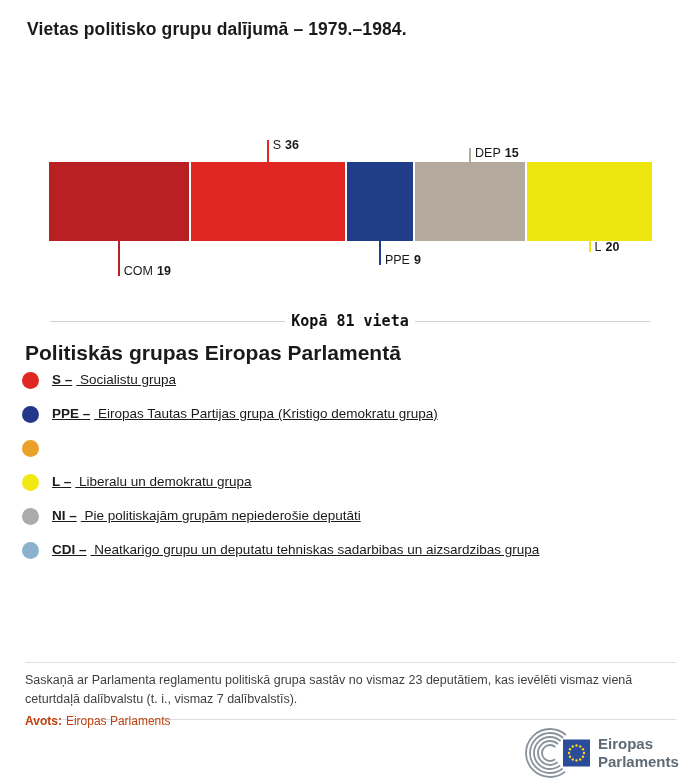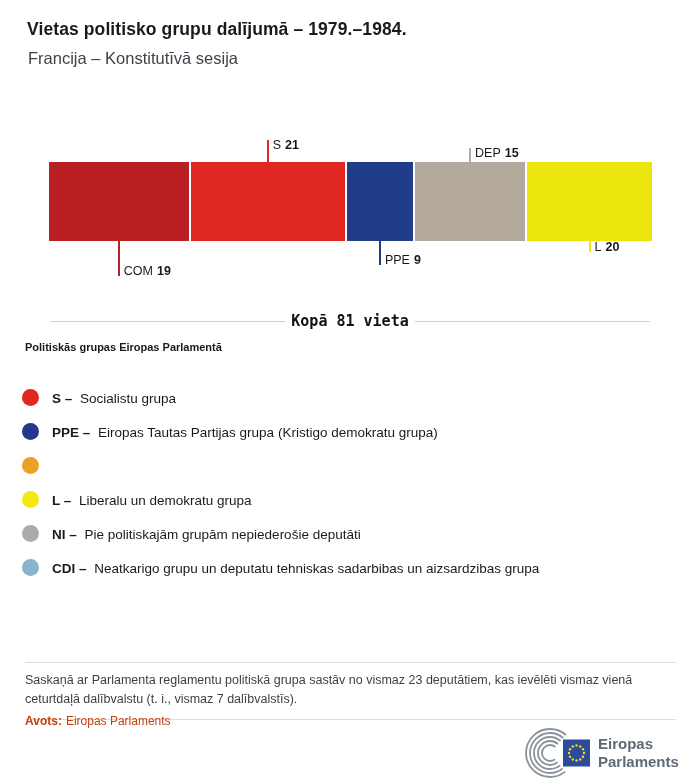--- a/index.html
+++ b/index.html
@@ -27,24 +27,24 @@
     position:absolute; left:50px; top:312px; width:600px; height:18px;
     display:flex; align-items:center;
   }
   .total-row .rule { flex:1; height:1px; background:#cfd2d4; }
   .total-label {
     margin:0 6px; font-family:"DejaVu Sans Mono", monospace;
     font-weight:bold; font-size:15px; color:#111; white-space:nowrap;
   }
   .legend-heading {
     position:absolute; left:25px; top:341px;
-    font-size:11px; font-weight:bold; color:#1a1a1a;
+    font-size:21px; font-weight:bold; color:#1a1a1a;
   }
   .legend-list { position:absolute; left:22px; top:372px; width:660px; }
-  .legend-row { display:flex; align-items:flex-end; height:34px; }
+  .legend-row { display:flex; align-items:flex-start; height:34px;text-decoration:underline; }
   .legend-dot {
     width:17px; height:17px; border-radius:50%; flex:0 0 17px; margin-right:13px;
   }
   .legend-text { font-size:13.5px; color:#1a1a1a; }
   .legend-text b { font-weight:bold; margin-right:4px; }
   .divider { position:absolute; left:25px; width:651px; height:1px; background:#dcdee0; }
   .footnote {
     position:absolute; left:25px; top:671px; width:650px;
     font-size:12.5px; line-height:1.55; color:#3f3f3f;
   }
@@ -54,29 +54,28 @@
   .logo text {
     font-family:"Liberation Sans", sans-serif; font-weight:bold; font-size:15px;
   }
 </style>
 </head>
 <body>
 
 <div class="page">
 
   <div class="title">Vietas politisko grupu dalījumā – 1979.–1984.</div>
-  <div class="subtitle">Francija – Konstitutīvā sesija</div>
 
   <div class="chart">
       <div class="bar-seg" style="left: 49px; top: 162px; width: 139.568px; height: 79px; background: rgb(185, 32, 36);"></div>
       <div class="callout-line" style="left: 117.784px; background: rgb(185, 32, 36); height: 35px; top: 241px;"></div>
       <div class="callout-label" style="left: 123.784px; top: 264px; text-align: center;"><span>COM</span><b>19</b></div>
       <div class="bar-seg" style="left: 190.568px; top: 162px; width: 154.259px; height: 79px; background: rgb(225, 39, 34);"></div>
       <div class="callout-line" style="left: 266.698px; background: rgb(225, 39, 34); height: 22px; top: 140px;"></div>
-      <div class="callout-label" style="left: 272.698px; top: 138px;"><span>S</span><b>21</b></div>
+      <div class="callout-label" style="left: 272.698px; top: 138px;"><span>S</span><b>36</b></div>
       <div class="bar-seg" style="left: 346.827px; top: 162px; width: 66.1111px; height: 79px; background: rgb(32, 61, 138);"></div>
       <div class="callout-line" style="left: 378.883px; background: rgb(32, 61, 138); height: 24px; top: 241px;"></div>
       <div class="callout-label" style="left: 384.883px; top: 253px;"><span>PPE</span><b>9</b></div>
       <div class="bar-seg" style="left: 414.938px; top: 162px; width: 110.185px; height: 79px; background: rgb(179, 170, 157);"></div>
       <div class="callout-line" style="left: 469.031px; background: rgb(179, 170, 157); height: 14px; top: 148px;"></div>
       <div class="callout-label" style="left: 475.031px; top: 146px;"><span>DEP</span><b>15</b></div>
       <div class="bar-seg" style="left: 527.123px; top: 162px; width: 124.877px; height: 79px; background: rgb(237, 230, 14);"></div>
       <div class="callout-line" style="left: 588.562px; background: rgb(237, 230, 14); height: 11px; top: 241px;"></div>
       <div class="callout-label" style="left: 594.562px; top: 240px;"><span>L</span><b>20</b></div>
     </div>

